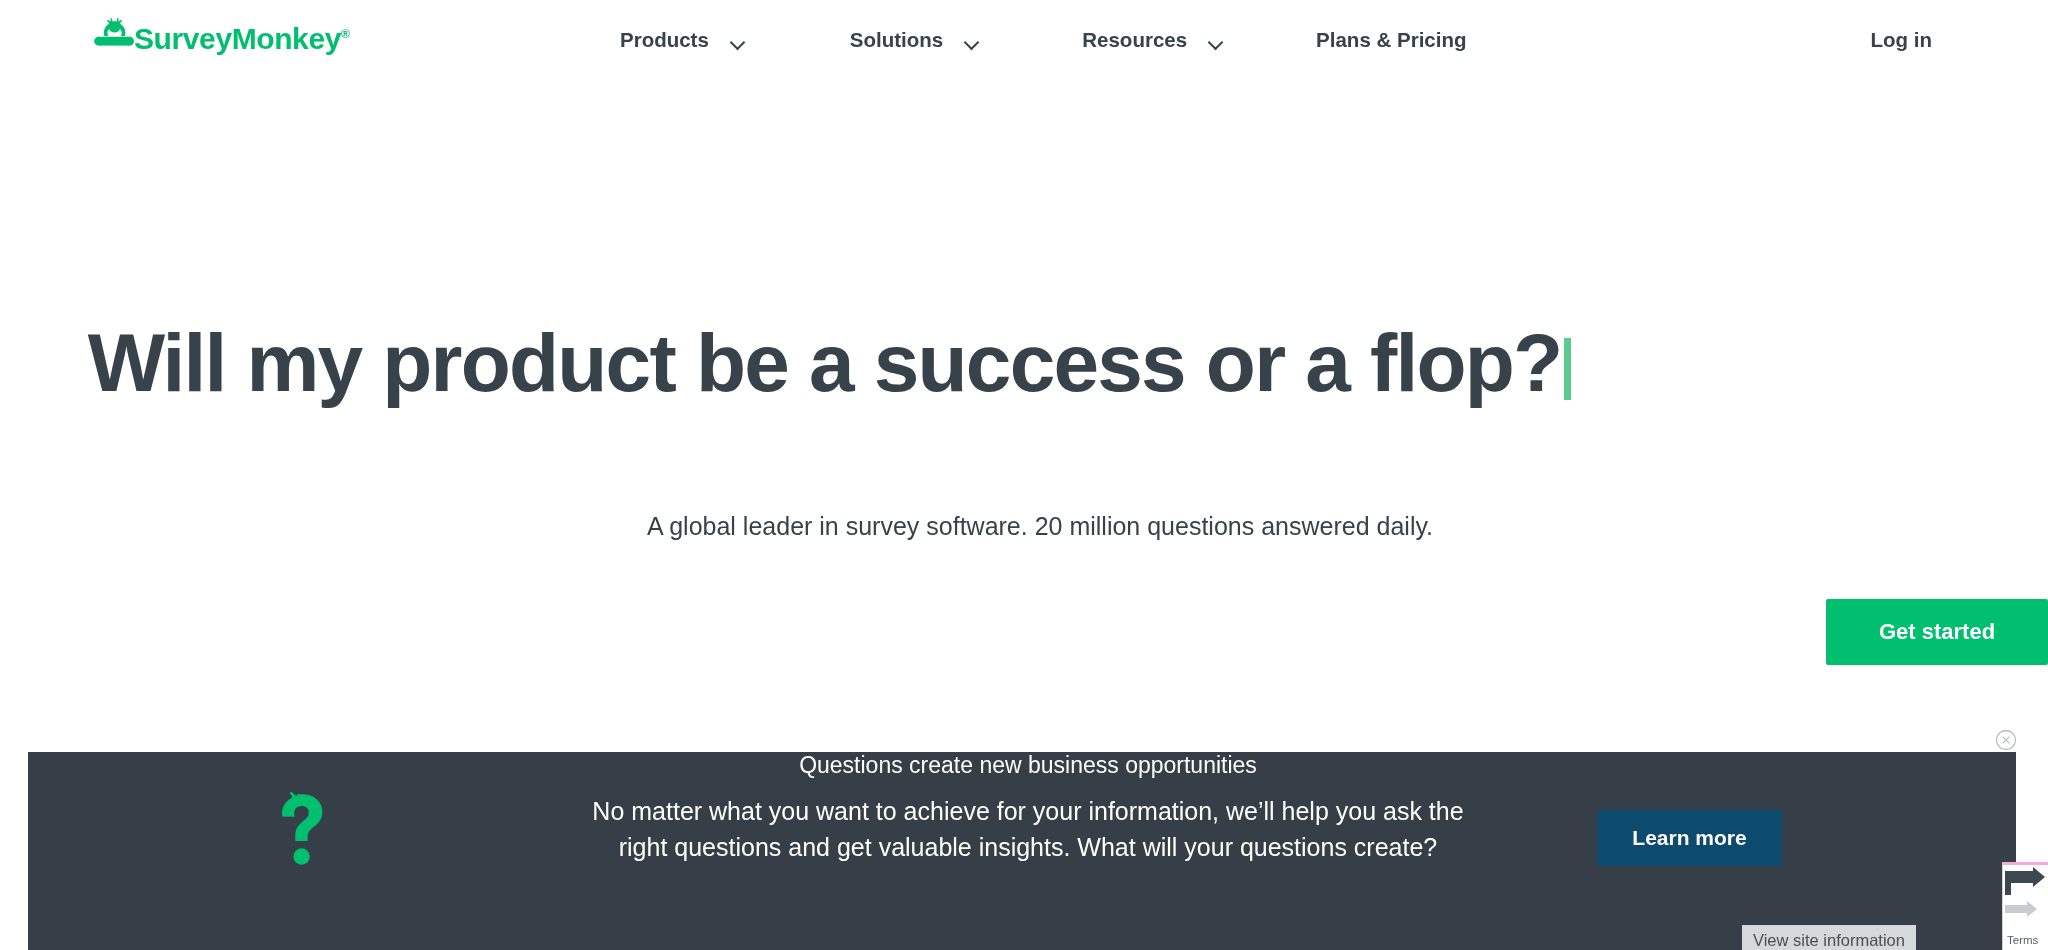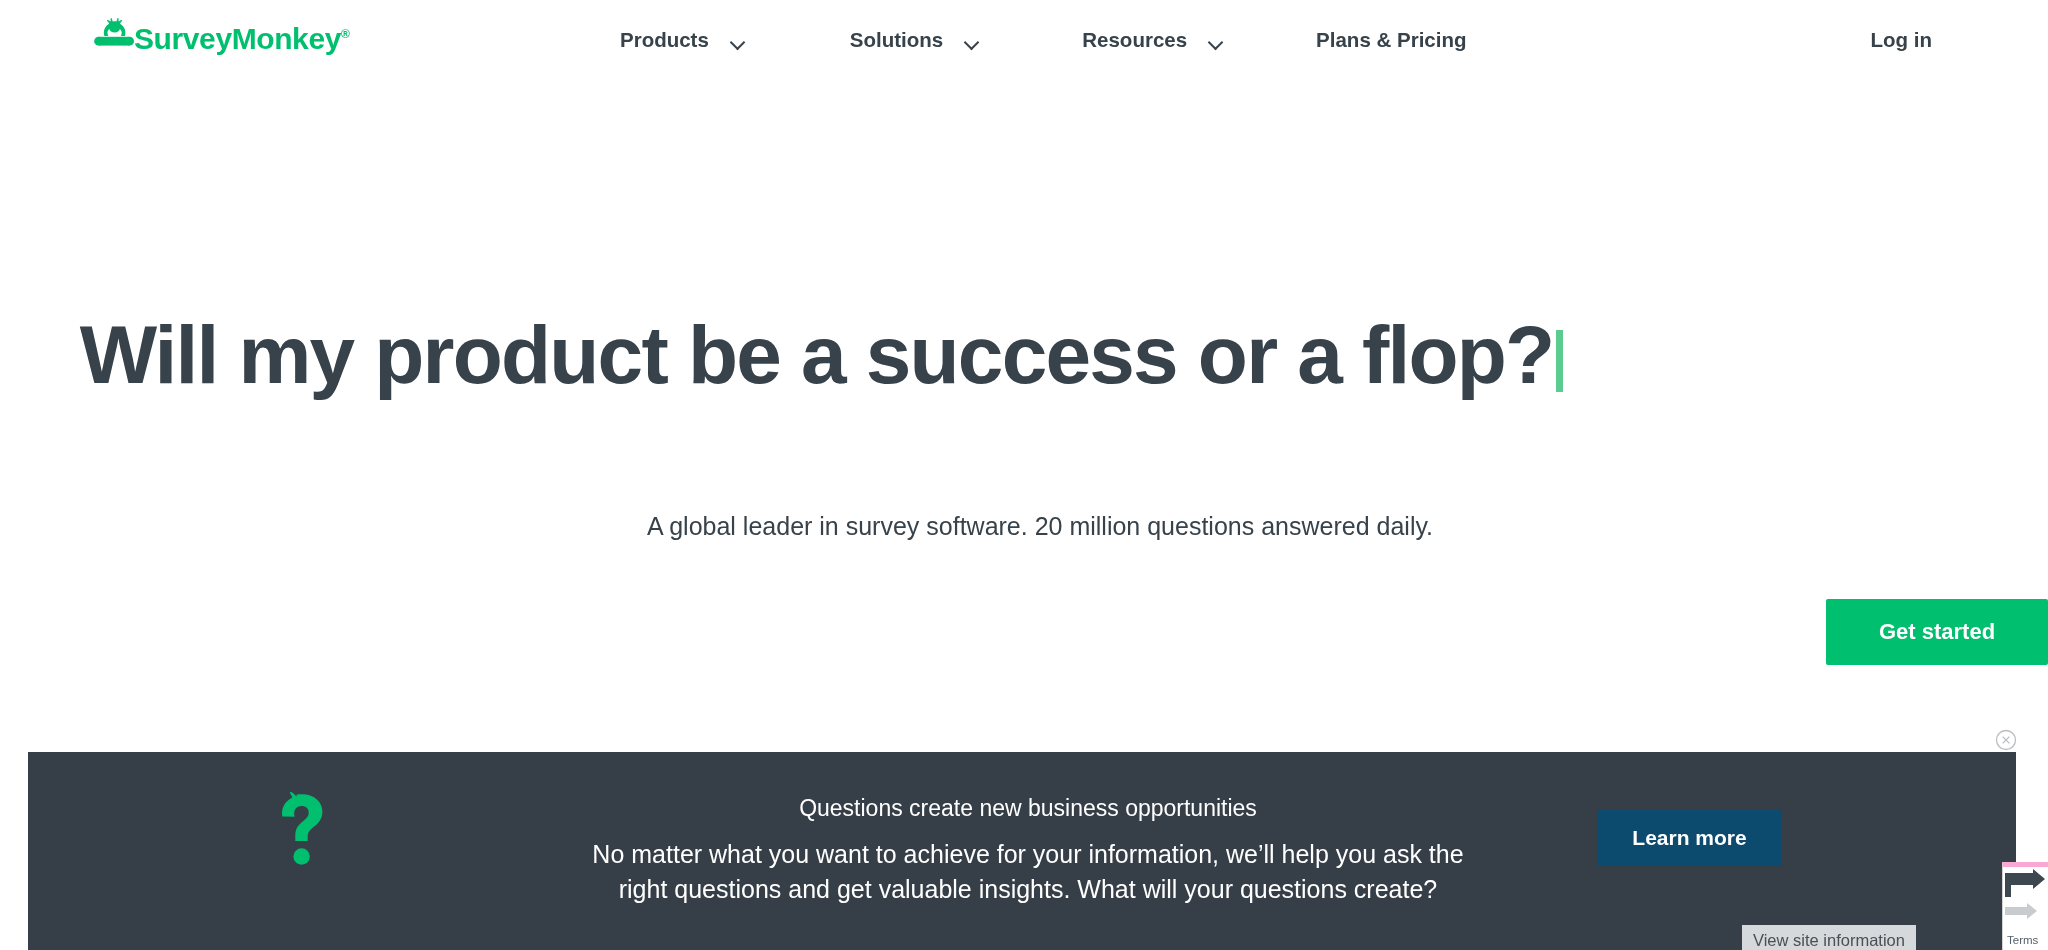--- a/index.html
+++ b/index.html
@@ -142,21 +142,21 @@
   .hero-title {
     position: absolute;
     top: 230px;
     left: 0;
     width: 1635px;
     font-size: 82px;
     font-weight: bold;
     color: #37424a;
     letter-spacing: -1.8px;
     line-height: 1;
-    margin: 4px;
+    margin: 12px;
     white-space: nowrap;
   }
   .caret {
     display: inline-block;
     width: 7px;
     height: 62px;
     background: #5ccb90;
     vertical-align: -9px;
     margin-left: 3px;
   }
@@ -212,21 +212,20 @@
   }
   .banner-text {
     position: absolute;
     left: 340px;
     top: 0;
     width: 1320px;
     height: 198px;
     display: flex;
     flex-direction: column;
     align-items: center;
-    justify-content: center;
     text-align: center;
     color: #ffffff;
   }
   .banner-head {
     font-size: 23px;
     font-weight: normal;
     color: #ffffff;
     margin: 0 0 15px 0;
   }
   .banner-body {
@@ -278,21 +277,21 @@
   }
 
   .recaptcha-badge {
     position: absolute;
     left: 2002px;
     top: 862px;
     width: 46px;
     height: 88px;
     background: #ffffff;
     border-left: 1px solid #d3d3d3;
-    border-top: 5px solid #f9a8d4;
+    border-top: 3px solid #f9a8d4;
     box-sizing: border-box;
     overflow: hidden;
     z-index: 18;
   }
   .recaptcha-terms {
     position: absolute;
     left: 4px;
     bottom: 4px;
     font-size: 11.5px;
     color: #555f68;

